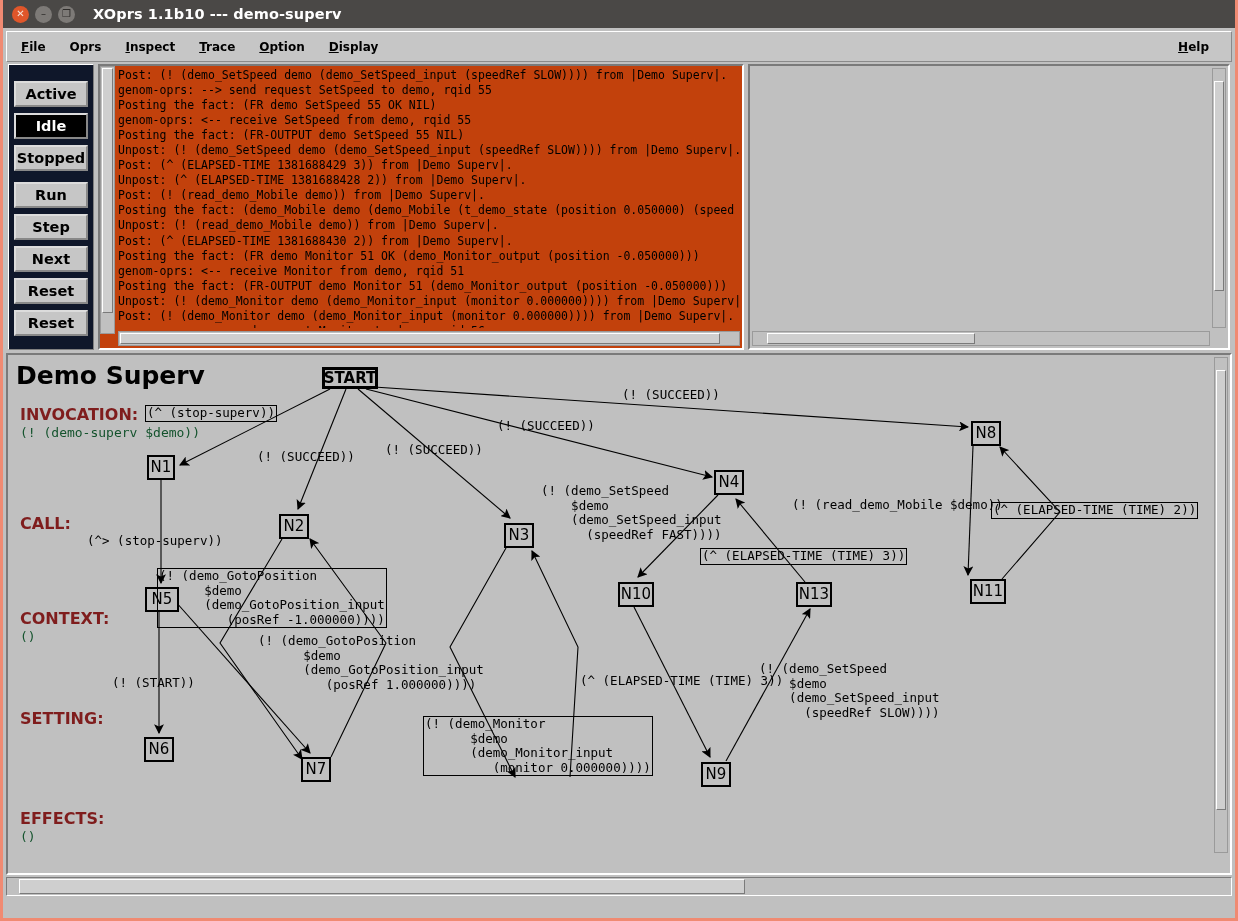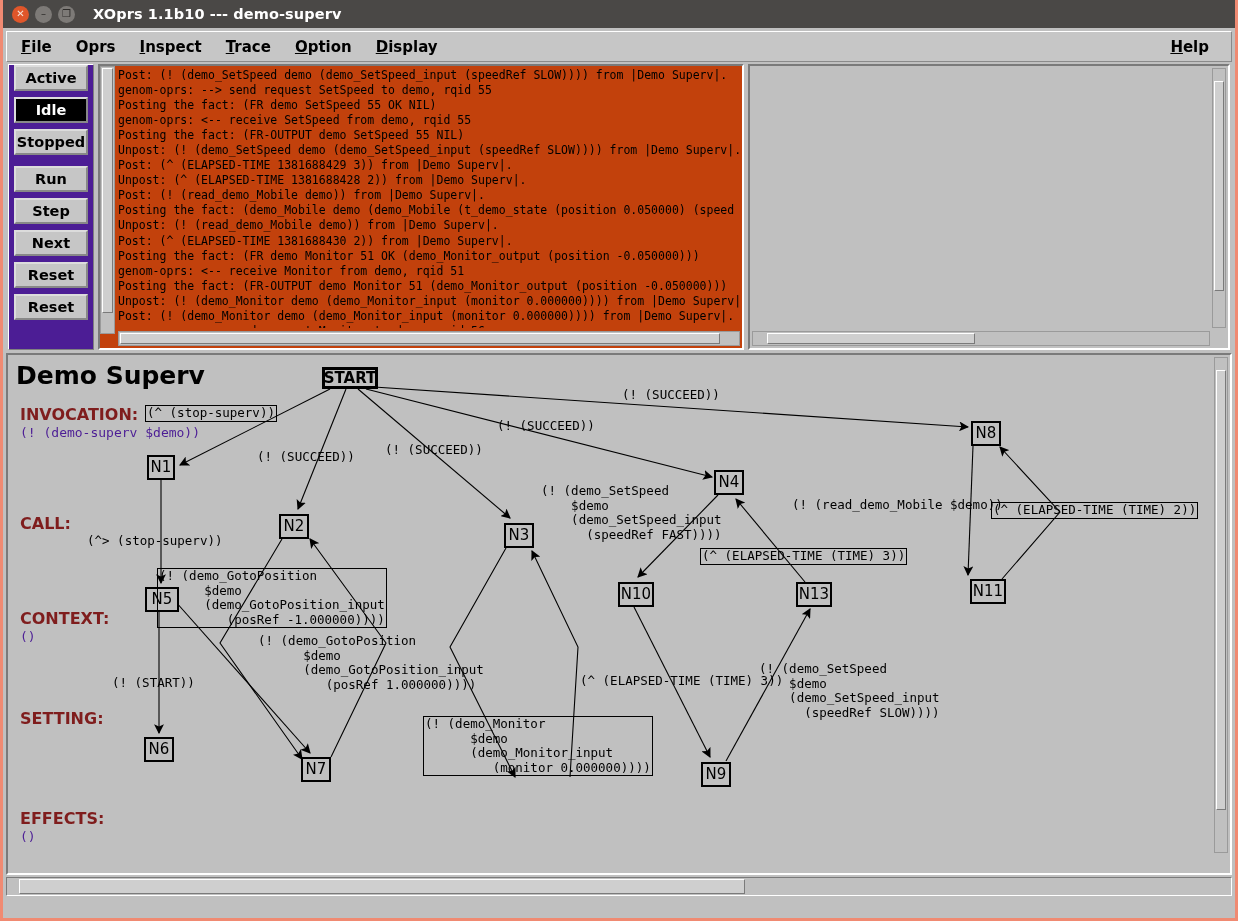--- a/index.html
+++ b/index.html
@@ -22,32 +22,32 @@
   .wbtn.close{background:#e0562a;color:#f7e3da;}
   .wbtn.min{background:#7d7a77;}
   .wbtn.max{background:#7d7a77;}
   .wtitle{color:#ffffff;font-family:"DejaVu Sans",sans-serif;font-weight:bold;
           font-size:14.5px;margin-left:18px;letter-spacing:0.1px;}
 
   
   .menubar{position:absolute;left:3px;top:31px;width:1226px;height:31px;
            background:#c6c6c6;border:1px solid;border-color:#fff #8a8a8a #8a8a8a #fff;
            box-sizing:border-box;display:flex;align-items:center;}
-  .menuitem{font-family:"DejaVu Sans",sans-serif;font-weight:bold;font-size:15px;
+  .menuitem{font-family:"DejaVu Sans",sans-serif;font-weight:bold;font-size:12px;
             color:#000;padding:2px 10px;margin-left:4px;cursor:default;}
   .menuitem u{text-decoration:underline;}
   .menu-right{margin-left:auto;margin-right:12px;}
 
   
   .workarea{position:absolute;left:3px;top:62px;width:1226px;height:290px;}
 
   
   .btncol{position:absolute;left:2px;top:2px;width:86px;height:286px;
-          background:#4c1d95;border:1px solid;border-color:#fff #808080 #808080 #fff;
-          box-sizing:border-box;padding:0 5px;}
+          background:#0f172a;border:1px solid;border-color:#fff #808080 #808080 #fff;
+          box-sizing:border-box;padding:16px 5px;}
   .xbtn{display:block;width:74px;height:26px;margin:0 auto 6px auto;
         background:#c6c6c6;border:2px outset #dcdcdc;
         font-family:"DejaVu Sans",sans-serif;font-weight:bold;font-size:14.5px;
         color:#000;text-align:center;line-height:23px;box-sizing:border-box;cursor:default;}
   .xbtn.sel{background:#000;color:#fff;}
   .sep{height:5px;}
 
   
   .logpane{position:absolute;left:92px;top:2px;width:646px;height:286px;
            background:#c2410c;border:2px solid;border-color:#7a7a7a #fff #fff #7a7a7a;
@@ -93,21 +93,21 @@
              box-sizing:border-box;display:flex;align-items:center;}
   .statustext{font-family:"DejaVu Sans",sans-serif;font-size:12.5px;color:#000;
               margin-left:7px;}
 
   
   .ptitle{position:absolute;font-family:"DejaVu Sans",sans-serif;font-weight:bold;
           font-size:25px;color:#000;}
   .slabel{position:absolute;font-family:"DejaVu Sans",sans-serif;font-weight:bold;
           font-size:16px;color:#7f1d1d;}
   .svalue{position:absolute;font-family:"DejaVu Sans Mono",monospace;font-size:13px;
-          color:#4c1d95;white-space:pre;}
+          color:#14532d;white-space:pre;}
   .node{position:absolute;border:2px solid #000;background:#c0c0c0;
         font-family:"DejaVu Sans",sans-serif;font-size:15px;color:#000;
         display:flex;align-items:center;justify-content:center;
         box-sizing:border-box;line-height:1;}
   .node.start{border-width:3px;font-weight:bold;}
   .edgelbl{position:absolute;font-family:"DejaVu Sans Mono",monospace;font-size:12.5px;
            line-height:14.5px;color:#000;white-space:pre;}
   .edgebox{position:absolute;font-family:"DejaVu Sans Mono",monospace;font-size:12.5px;
            line-height:14.5px;color:#000;white-space:pre;border:1px solid #000;
            padding:0 1px;background:transparent;}

